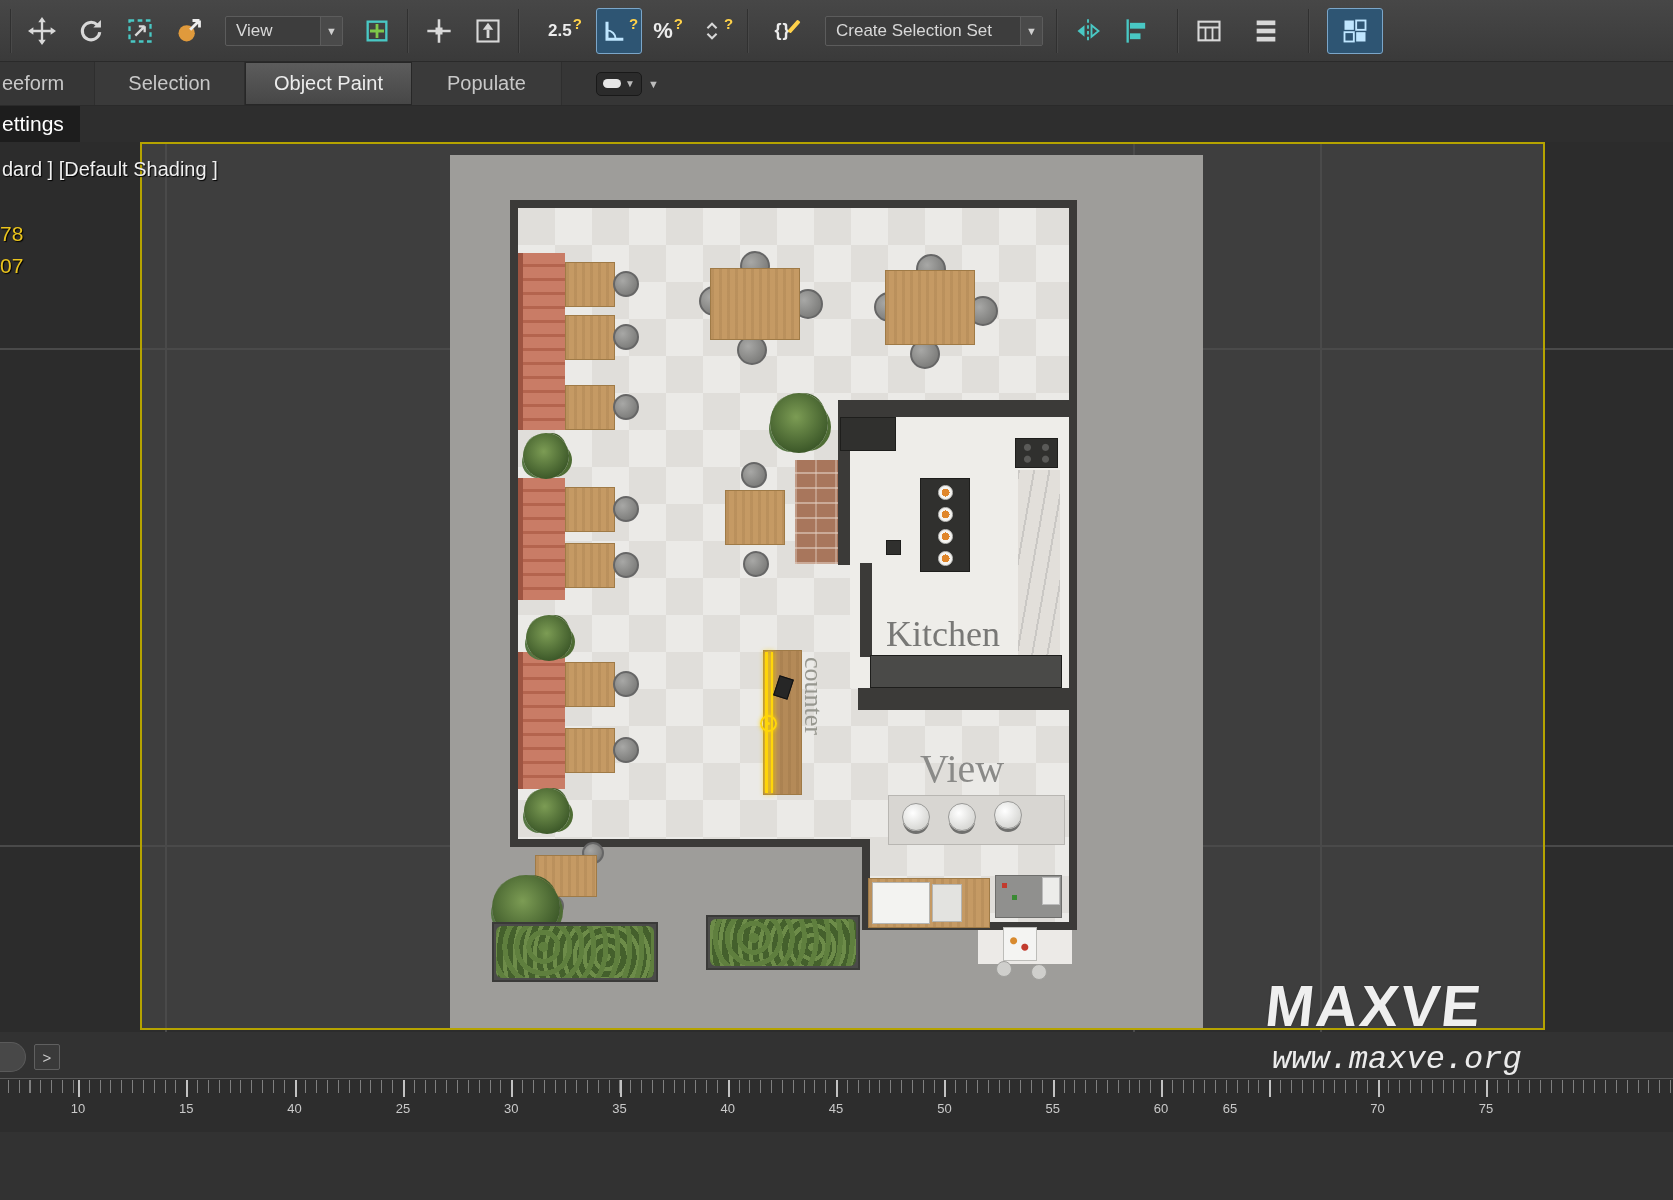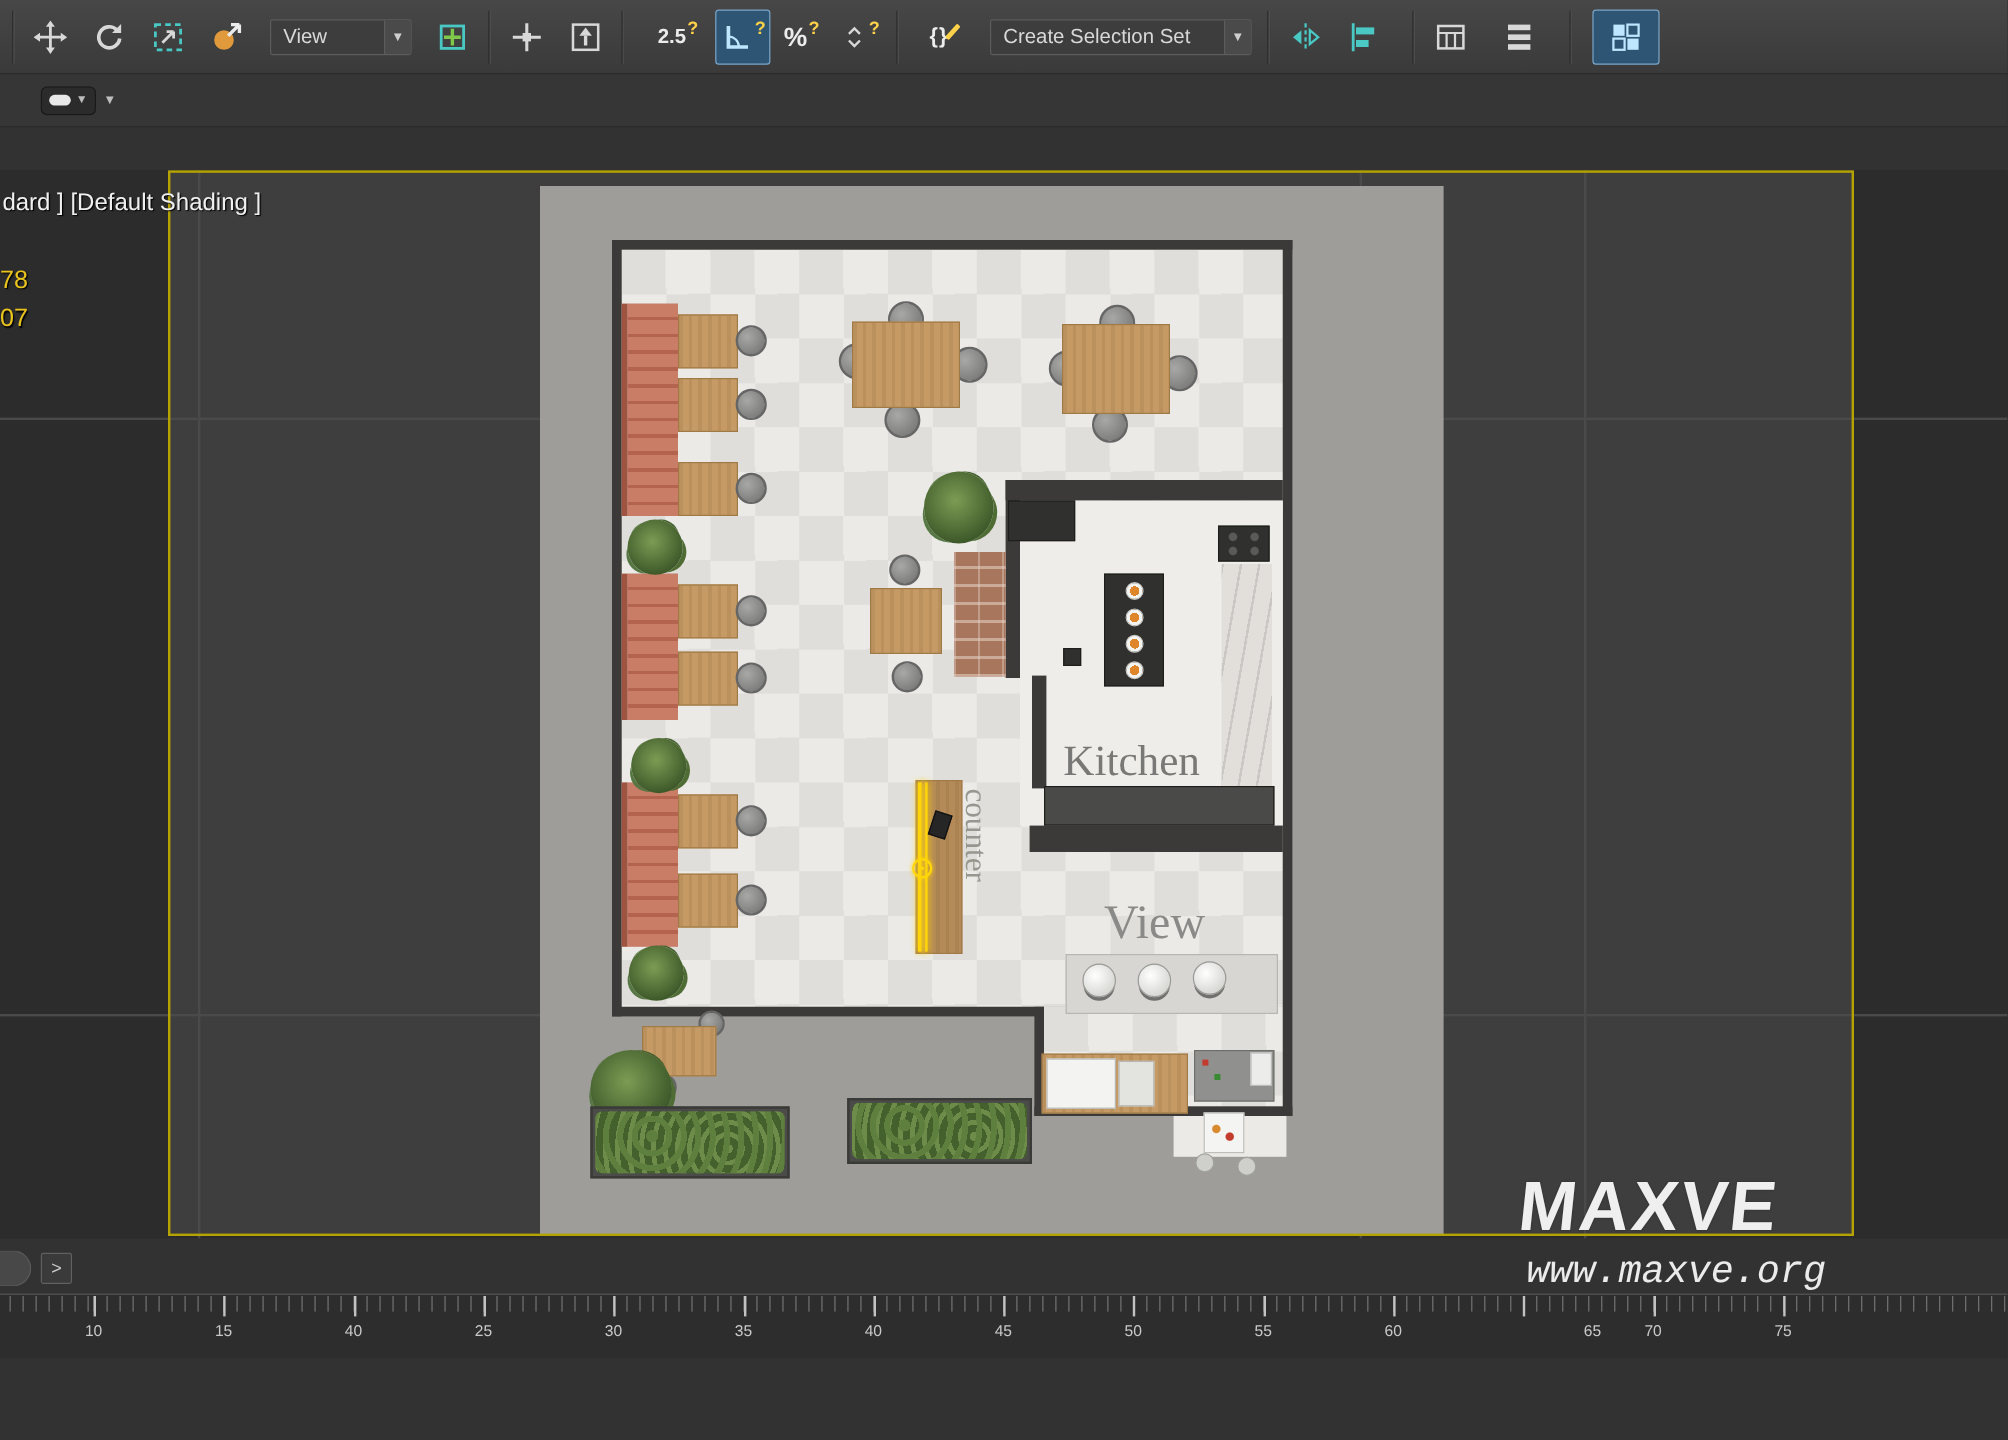--- a/index.html
+++ b/index.html
@@ -237,27 +237,36 @@
       <svg viewBox="0 0 24 24">
           <rect x="3" y="3" width="8" height="8" fill="#bfe6ff"></rect>
           <rect x="13" y="3" width="8" height="8" fill="none" stroke="#bfe6ff" stroke-width="1.6"></rect>
           <rect x="3" y="13" width="8" height="8" fill="none" stroke="#bfe6ff" stroke-width="1.6"></rect>
           <rect x="13" y="13" width="8" height="8" fill="#bfe6ff"></rect>
         </svg>
     </button>
   </div>
 
   <div class="ribbon">
+    <div id="tab-strip" style="display:flex">
+        <div class="rtab">eeform</div>
+        <div class="rtab">Selection</div>
+        <div class="rtab active">Object Paint</div>
+        <div class="rtab">Populate</div>
+      </div>
     <div class="flyout">
       <span class="pill"></span>
       <span class="car">▼</span>
     </div>
     <span class="caret2">▼</span>
   </div>
 
+  <div class="settingsrow">
+    <div class="settingstab">ettings</div>
+  </div>
 
   <div class="workspace">
     <div class="vpbg"></div>
     <div style="position:absolute;left:0;top:0;width:140px;height:890px;background:#2c2c2c"></div>
     <div style="position:absolute;left:1546px;top:0;width:127px;height:890px;background:#2c2c2c"></div>
 
     <div class="gl" style="left:165px;top:0;width:2px;height:890px"></div>
     <div class="gl" style="left:1133px;top:0;width:2px;height:890px"></div>
     <div class="gl" style="left:1320px;top:0;width:2px;height:890px"></div>
     <div class="gl" style="left:0;top:206px;width:1673px;height:2px"></div>
@@ -403,21 +412,21 @@
           <div class="ticklabel" style="left: 727.8px;">40</div>
           <div class="majortick" style="left: 836.1px;"></div>
           <div class="ticklabel" style="left: 836.1px;">45</div>
           <div class="majortick" style="left: 944.4px;"></div>
           <div class="ticklabel" style="left: 944.4px;">50</div>
           <div class="majortick" style="left: 1052.7px;"></div>
           <div class="ticklabel" style="left: 1052.7px;">55</div>
           <div class="majortick" style="left: 1161px;"></div>
           <div class="ticklabel" style="left: 1161px;">60</div>
           <div class="majortick" style="left: 1269.3px;"></div>
-          <div class="ticklabel" style="left: 1327px;">65</div>
+          <div class="ticklabel" style="left: 1230px;">65</div>
           <div class="majortick" style="left: 1377.6px;"></div>
           <div class="ticklabel" style="left: 1377.6px;">70</div>
           <div class="majortick" style="left: 1485.9px;"></div>
           <div class="ticklabel" style="left: 1485.9px;">75</div>
         </div>
     </div>
   </div>
 
 </div>
 

